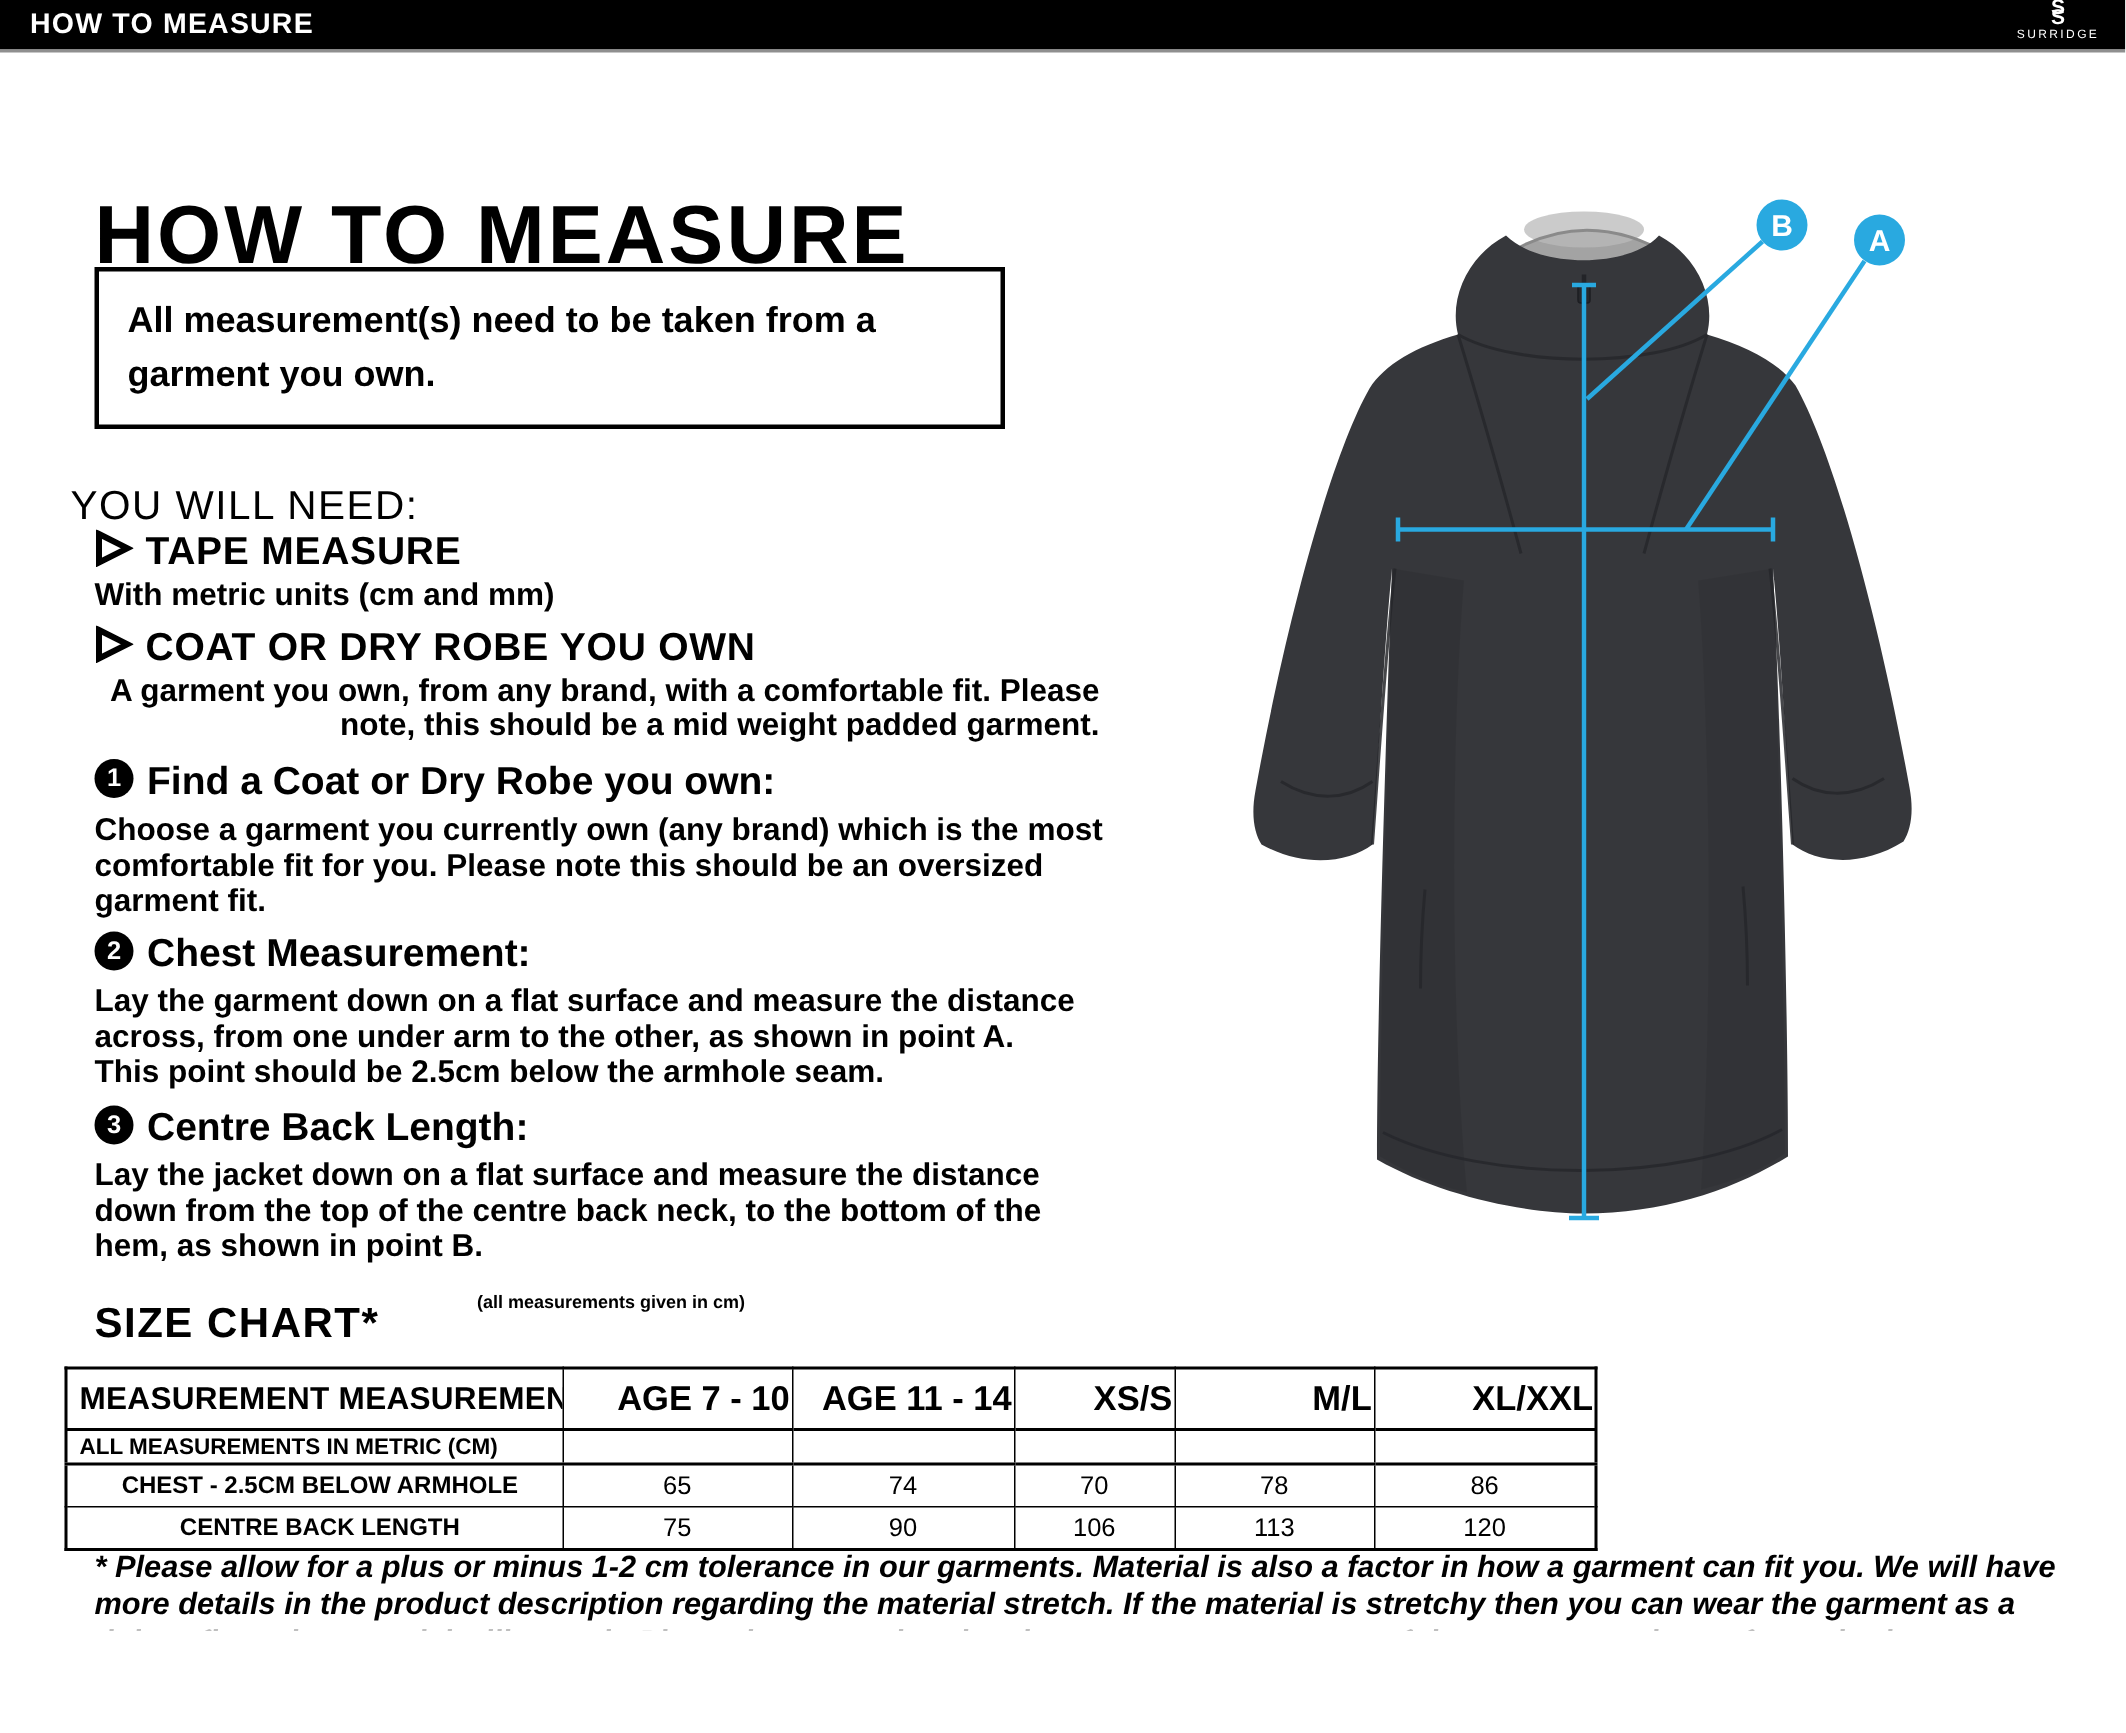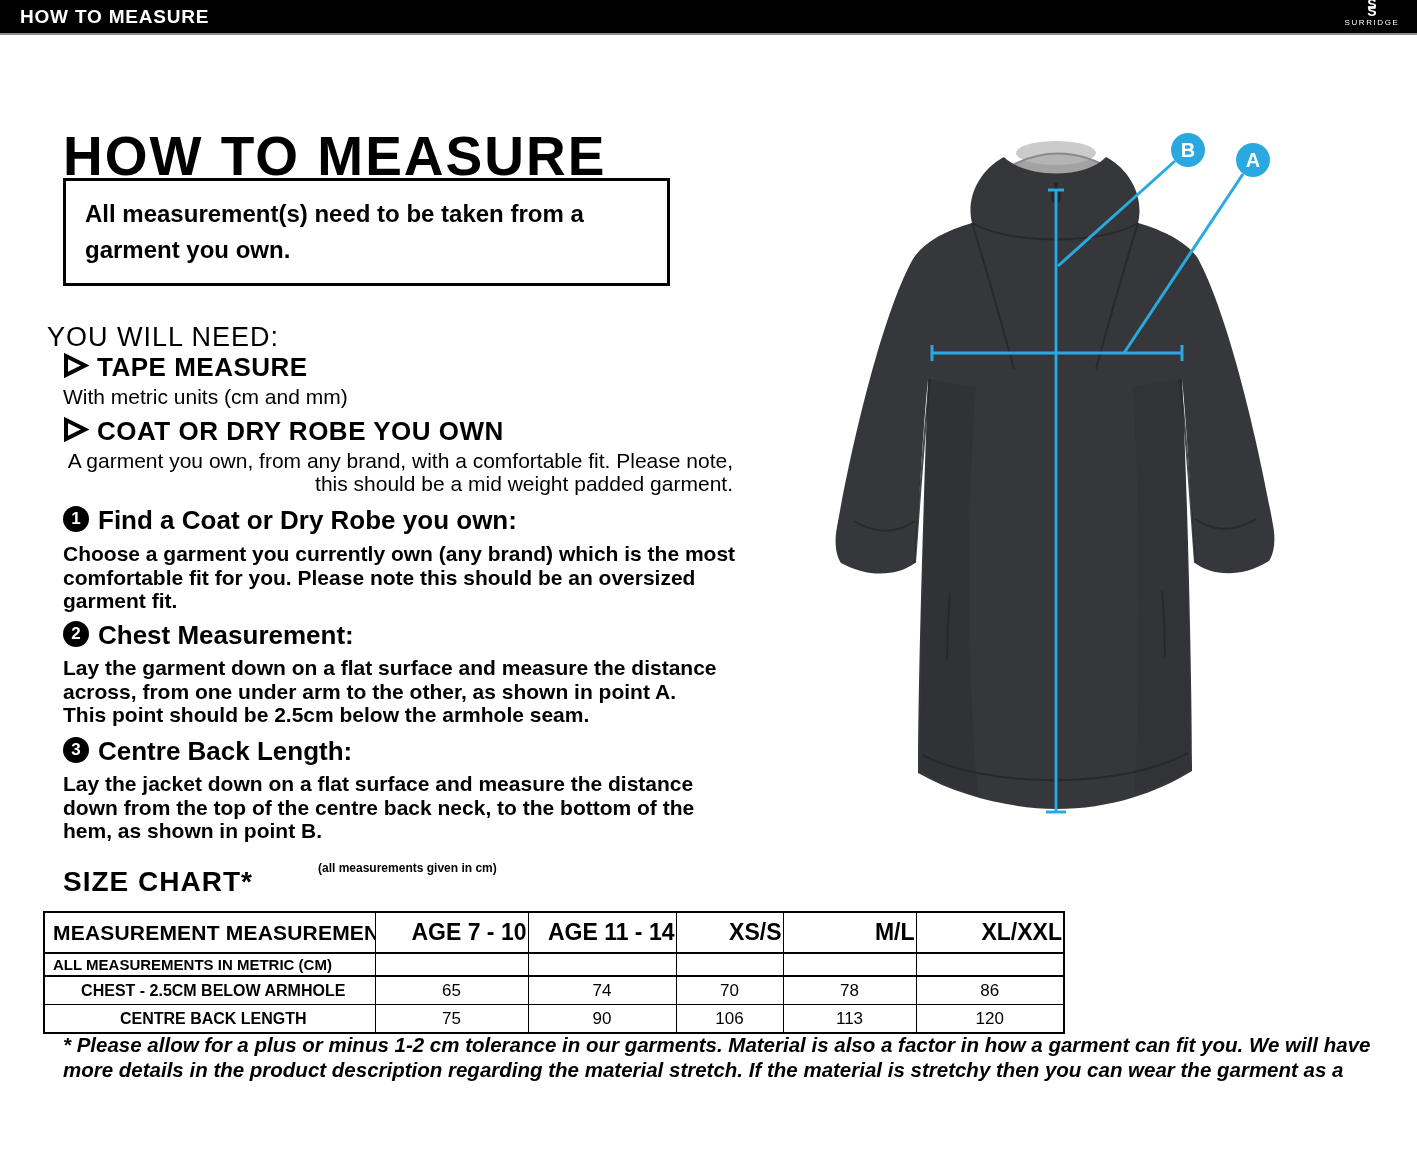--- a/index.html
+++ b/index.html
@@ -15,21 +15,21 @@
   .brand-name{font-size:8px;font-weight:normal;letter-spacing:1.6px;margin-top:3px;}
   
   .h1{position:absolute;left:63px;top:90px;font-size:55px;font-weight:bold;letter-spacing:2px;line-height:58px;}
   .notice{position:absolute;left:63px;top:178px;width:563px;border:3px solid #000;
           padding:15px 19px;font-size:24px;font-weight:bold;line-height:36px;}
   .h2{position:absolute;left:47px;top:300px;font-size:27px;font-weight:normal;letter-spacing:1px;}
   
   .need-item{position:absolute;left:63px;height:28px;}
   .tri{position:absolute;left:0;top:1px;}
   .need-title{position:absolute;left:34px;top:0;font-size:26px;font-weight:bold;letter-spacing:.5px;white-space:nowrap;}
-  .need-desc{position:absolute;left:63px;font-size:21px;font-weight:normal;line-height:23px;}
+  .need-desc{position:absolute;left:63px;font-size:21px;font-weight:bold;line-height:23px;}
   
   .step-head{position:absolute;left:63px;height:30px;}
   .step-num{position:absolute;left:0;top:1px;width:26px;height:26px;border-radius:50%;background:#000;
             color:#fff;font-size:17px;font-weight:bold;text-align:center;line-height:26px;}
   .step-title{position:absolute;left:35px;top:0;font-size:26px;font-weight:bold;white-space:nowrap;}
   .step-desc{position:absolute;left:63px;width:680px;font-size:21px;font-weight:bold;line-height:23.5px;white-space:pre-line;}
   
   .h3{position:absolute;left:63px;top:843px;font-size:28px;font-weight:bold;letter-spacing:1px;}
   .h3-sub{position:absolute;left:318px;top:861px;font-size:12px;font-weight:bold;}
   table.size{position:absolute;left:43px;top:911px;border-collapse:collapse;table-layout:fixed;

